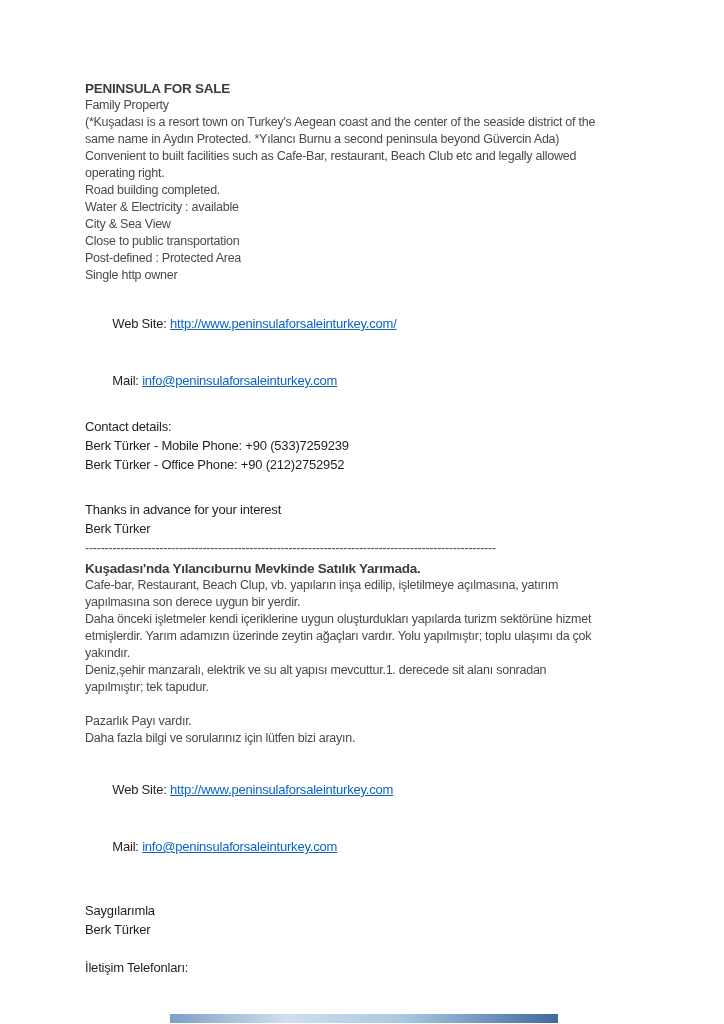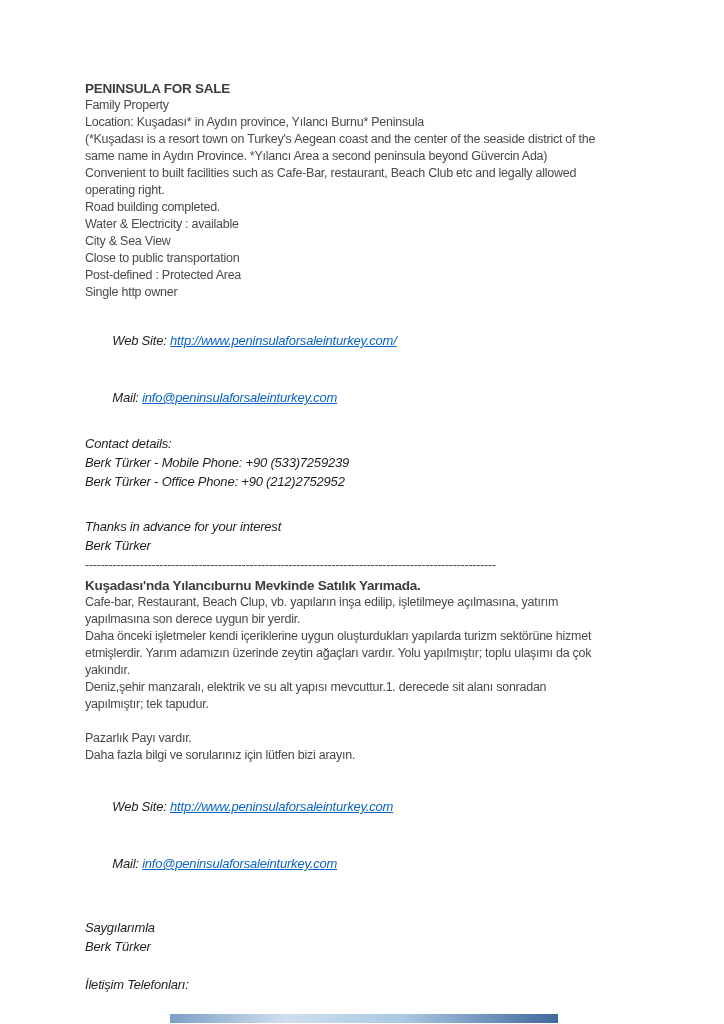--- a/index.html
+++ b/index.html
@@ -30,21 +30,20 @@
     line-height: 17px;
     letter-spacing: -0.25px;
     color: var(--body-text);
   }
   .calibri {
     font-family: "Liberation Sans", sans-serif;
     font-size: 13px;
     line-height: 19px;
     letter-spacing: -0.2px;
     color: var(--secondary-text);
-    font-style: italic;
   }
   .line { white-space: pre; }
   .line.bold { font-weight: 700; font-size: 13.5px; color: #3d3d3d; }
   .links-block { margin-top: 11px; }
   .links-block.bottom { margin-top: 14px; }
   .contact-block { margin-top: 8px; }
   .closing-block { margin-top: 26px; }
   .divider-line {
     margin-top: 2px;
     margin-bottom: 3px;
@@ -69,23 +68,22 @@
 </style>
 </head>
 <body>
 
 <div class="page">
   <div class="content">
 
     <section class="arial">
         <div class="line bold">PENINSULA FOR SALE</div>
         <div class="line">Family Property</div>
-        <div class="line">Location: Kuşadası* in Aydın province, Yılancı Burnu* Peninsula</div>
         <div class="line">(*Kuşadası is a resort town on Turkey's Aegean coast and the center of the seaside district of the</div>
-        <div class="line">same name in Aydın Province. *Yılancı Area a second peninsula beyond Güvercin Ada)</div>
+        <div class="line">same name in Aydın Protected. *Yılancı Burnu a second peninsula beyond Güvercin Ada)</div>
         <div class="line">Convenient to built facilities such as Cafe-Bar, restaurant, Beach Club etc and legally allowed</div>
         <div class="line">operating right.</div>
         <div class="line">Road building completed.</div>
         <div class="line">Water &amp; Electricity : available</div>
         <div class="line">City &amp; Sea View</div>
         <div class="line">Close to public transportation</div>
         <div class="line">Post-defined : Protected Area</div>
         <div class="line">Single http owner</div>
       </section>
 

